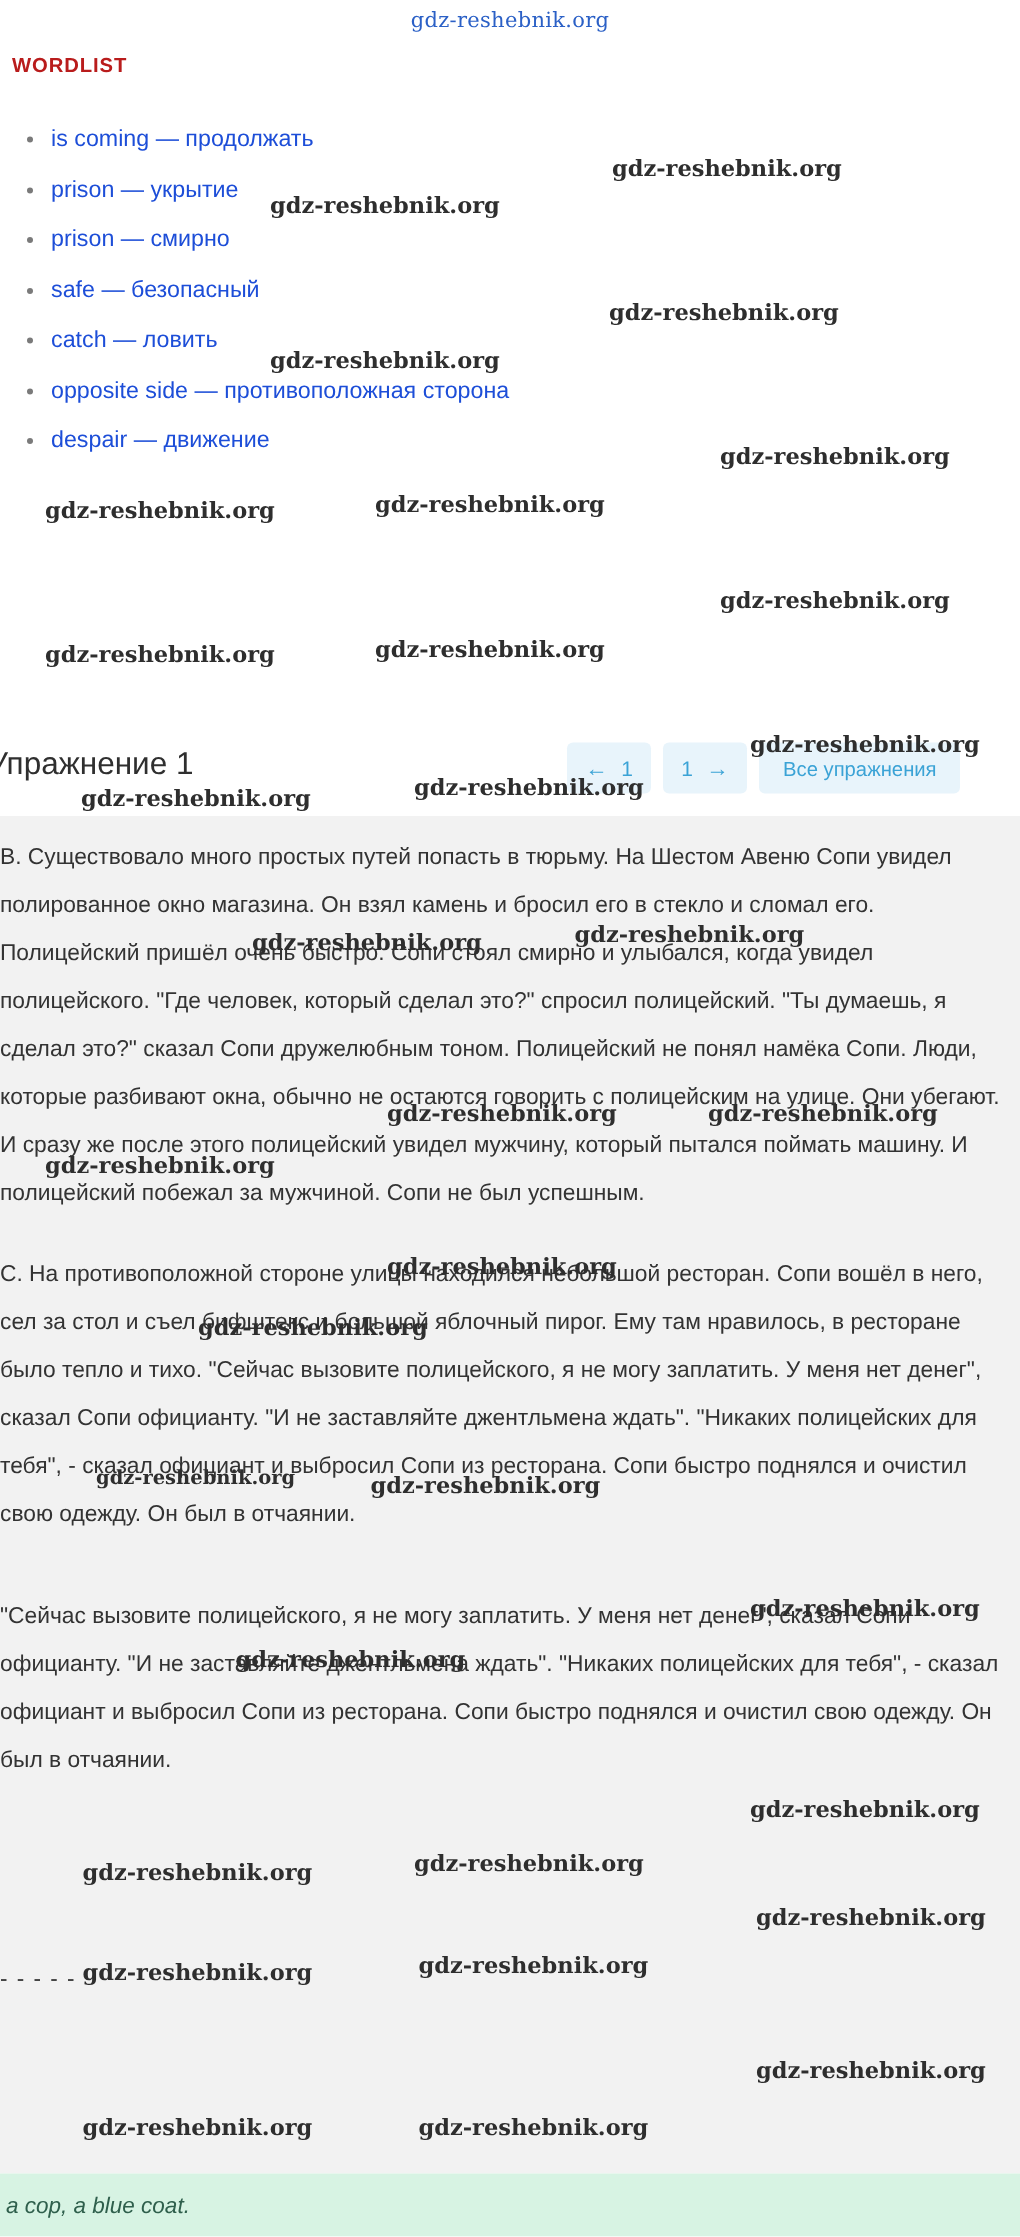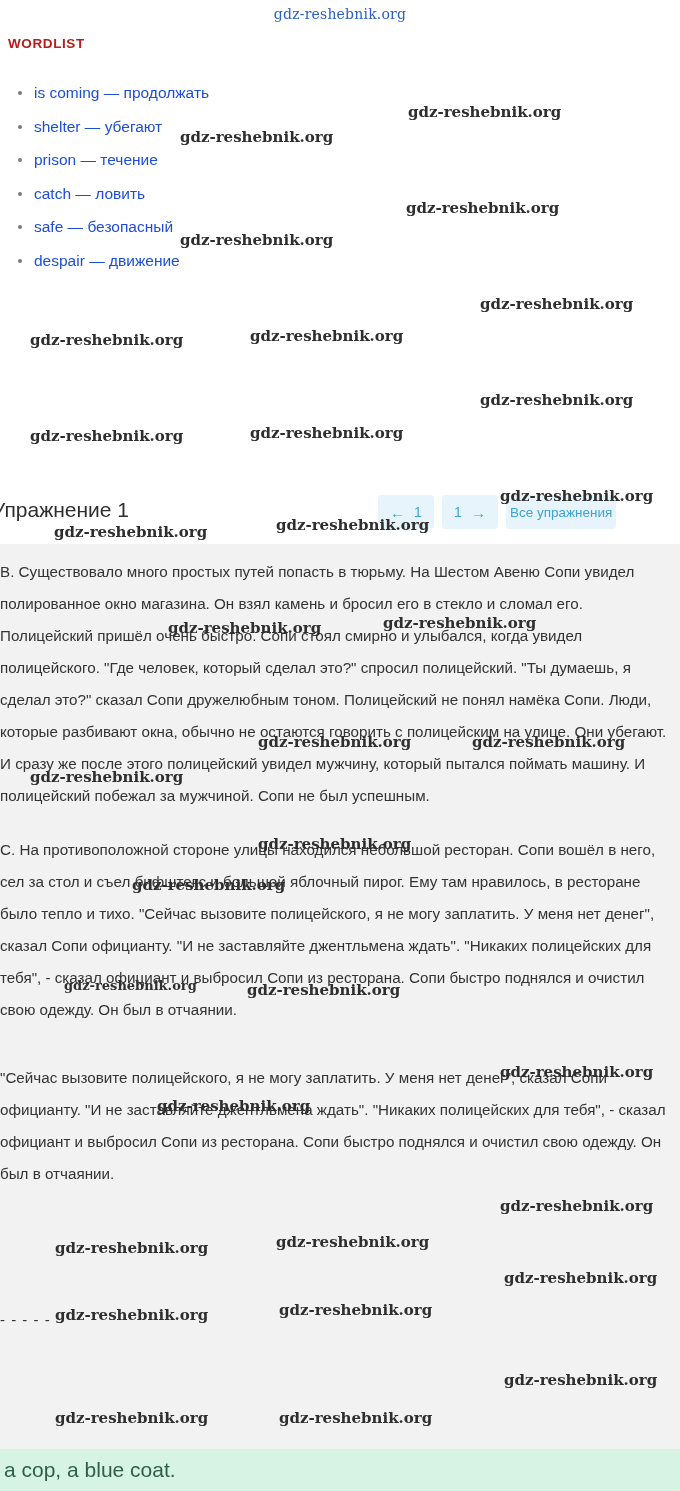--- a/index.html
+++ b/index.html
@@ -105,21 +105,21 @@
   .all-btn {
     background: #e8f4fb;
     color: #3ba3d6;
     border: none;
     border-radius: 4px;
     height: 34px;
     display: flex;
     align-items: center;
     justify-content: center;
     font-size: 13.5px;
-    padding: 0 4px;
+    padding: 0 16px;
     cursor: pointer;
     font-family: "Liberation Sans", sans-serif;
   }
 
   
   .answer-body {
     position: absolute;
     top: 544px;
     left: 0;
     width: 680px;
@@ -157,22 +157,23 @@
     left: 0;
     width: 680px;
     height: 42px;
     background: #d7f3e3;
     display: flex;
     align-items: center;
     padding-left: 4px;
     box-sizing: border-box;
   }
   .green-strip span {
-    font-size: 21px;
+    font-size: 15px;
     color: #2f5f4c;
+    font-style: italic;
   }
 
   
   .wm {
     position: absolute;
     font-family: "DejaVu Serif", serif;
     font-weight: bold;
     white-space: nowrap;
     pointer-events: none;
   }
@@ -180,24 +181,25 @@
 </style>
 </head>
 <body>
 
 <div class="top-link">gdz-reshebnik.org</div>
 
 <div class="wordlist-title">WORDLIST</div>
 
 <ul class="wordlist">
   <li>is coming — продолжать</li>
-  <li>shelter — убегают</li>
-  <li>prison — течение</li>
+  <li>prison — укрытие</li>
+  <li>prison — смирно</li>
+  <li>safe — безопасный</li>
   <li>catch — ловить</li>
-  <li>safe — безопасный</li>
+  <li>opposite side — противоположная сторона</li>
   <li>despair — движение</li>
 </ul>
 
 <div class="exercise-title">Упражнение 1</div>
 
 <div class="nav-row">
   <button class="nav-btn">
     <span class="arrow">←</span>
     <span>1</span>
   </button>

